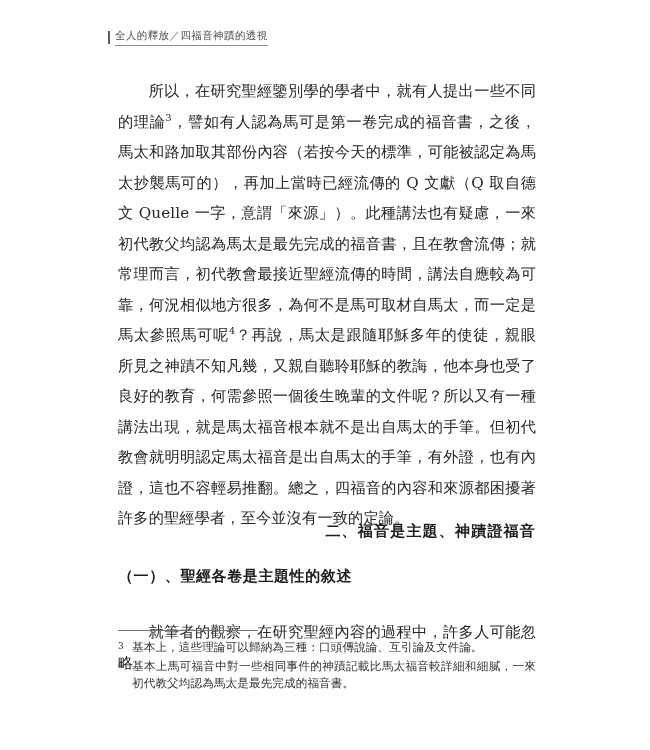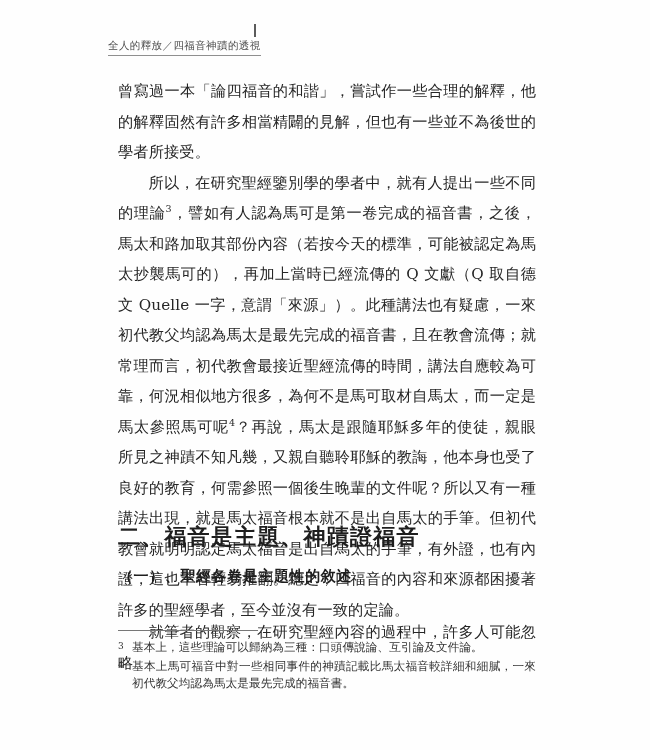--- a/index.html
+++ b/index.html
@@ -25,21 +25,20 @@
   }
 
   
   .running-header {
     position: absolute;
     top: 24px;
     left: 108px;
     display: flex;
     align-items: flex-end;
     height: 22px;
-    flex-direction: column;
   }
   .header-rule-vert {
     width: 2px;
     height: 13px;
     background: #5b5b5b;
     margin-right: 5px;
     margin-bottom: 2px;
     flex: none;
   }
   .header-text {
@@ -80,22 +79,22 @@
     line-height: 0;
     font-family: "DejaVu Serif", "Liberation Serif", serif;
   }
 
   
   .section-heading {
     position: absolute;
     top: 522px;
     left: 118px;
     width: 418px;
-    text-align: left;
-    font-size: 22px;
+    text-align: right;
+    font-size: 15px;
     font-weight: bold;
     letter-spacing: 1.2px;
     color: #1e1e1e;
     font-family: "DejaVu Sans", "Liberation Sans", sans-serif;
   }
   .sub-heading {
     position: absolute;
     top: 567px;
     left: 118px;
     width: 418px;
@@ -170,21 +169,20 @@
 
 <div class="page">
 
   <div class="running-header">
     <div class="header-rule-vert"></div>
     <div class="header-text">全人的釋放／四福音神蹟的透視</div>
   </div>
 
   <div class="body-block">
 
-    <p class="para">曾寫過一本「論四福音的和諧」，嘗試作一些合理的解釋，他的解釋固然有許多相當精闢的見解，但也有一些並不為後世的學者所接受。</p>
 
     <p class="para indent"><span>所以，在研究聖經鑒別學的學者中，就有人提出一些不同的理論</span><sup class="fn">3</sup><span>，譬如有人認為馬可是第一卷完成的福音書，之後，馬太和路加取其部份內容（若按今天的標準，可能被認定為馬太抄襲馬可的），再加上當時已經流傳的 Q 文獻（Q 取自德文 Quelle 一字，意謂「來源」）。此種講法也有疑慮，一來初代教父均認為馬太是最先完成的福音書，且在教會流傳；就常理而言，初代教會最接近聖經流傳的時間，講法自應較為可靠，何況相似地方很多，為何不是馬可取材自馬太，而一定是馬太參照馬可呢</span><sup class="fn">4</sup><span>？再說，馬太是跟隨耶穌多年的使徒，親眼所見之神蹟不知凡幾，又親自聽聆耶穌的教誨，他本身也受了良好的教育，何需參照一個後生晚輩的文件呢？所以又有一種講法出現，就是馬太福音根本就不是出自馬太的手筆。但初代教會就明明認定馬太福音是出自馬太的手筆，有外證，也有內證，這也不容輕易推翻。總之，四福音的內容和來源都困擾著許多的聖經學者，至今並沒有一致的定論。</span></p>
 
   </div>
 
   <div class="section-heading">二、福音是主題、神蹟證福音</div>
 
   <div class="sub-heading">（一）、聖經各卷是主題性的敘述</div>
 
   <div class="body-block-2">

